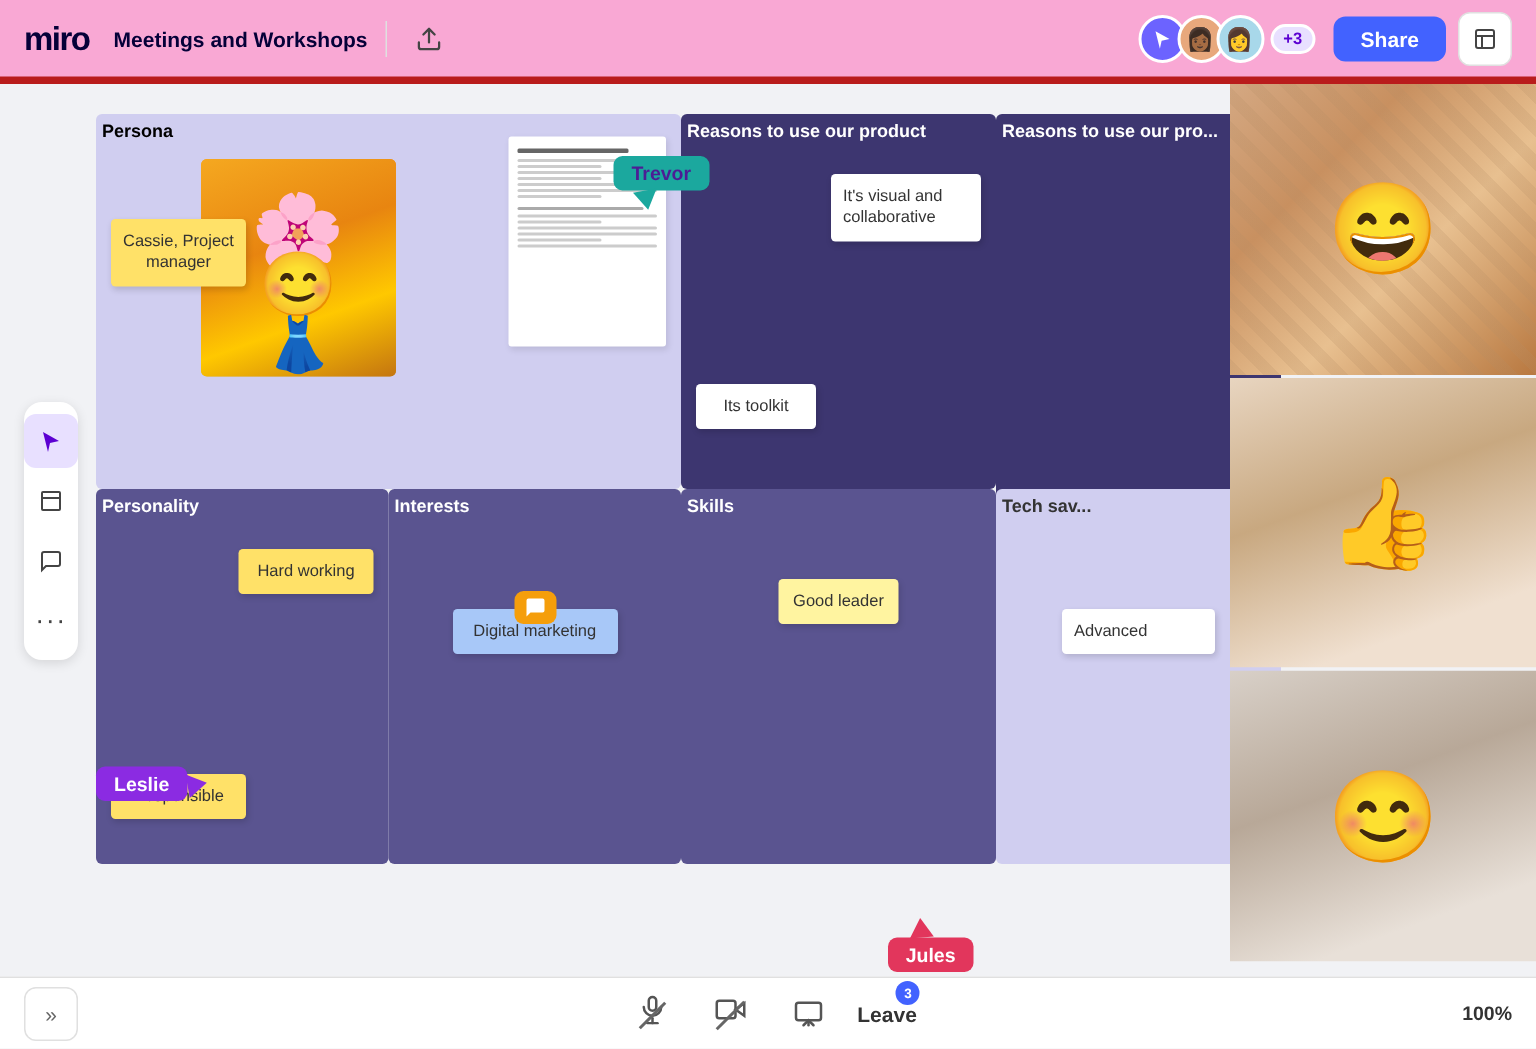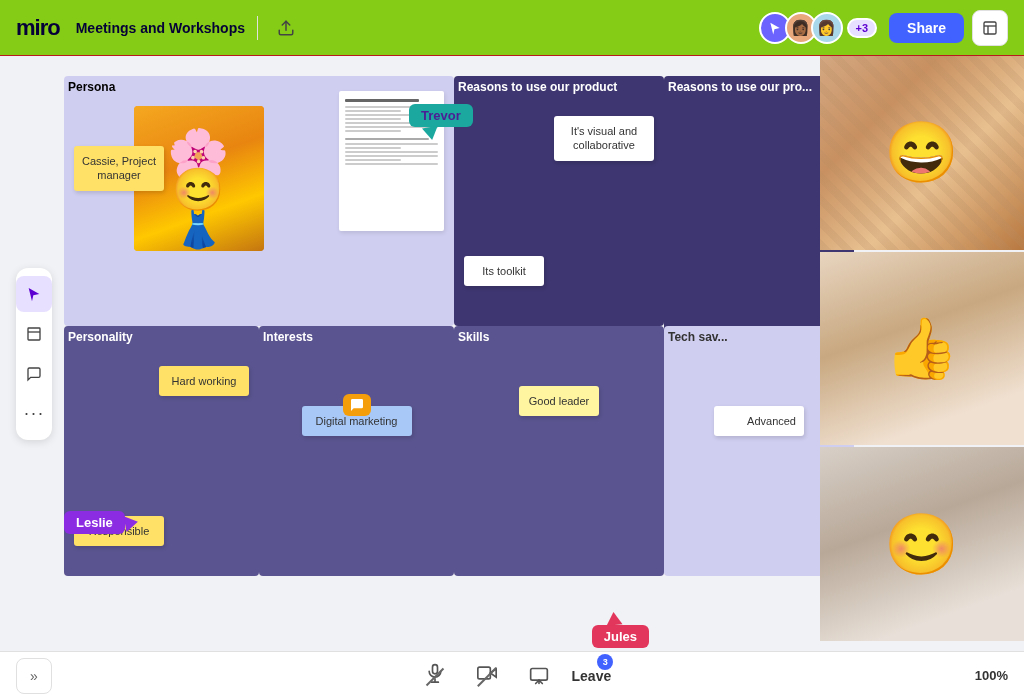--- a/index.html
+++ b/index.html
@@ -9,25 +9,25 @@
       overflow: hidden;
       font-family: -apple-system, BlinkMacSystemFont, 'Segoe UI', sans-serif;
       background: #f1f2f5;
     }
 
     
     #topbar {
       position: absolute;
       top: 0; left: 0; right: 0;
       height: 56px;
-      background: #84cc16;
+      background: #f9a8d4;
       display: flex;
       align-items: center;
       padding: 0 16px;
-      border-bottom: 1px solid #b91c1c;
+      border-bottom: 5px solid #b91c1c;
       z-index: 100;
     }
     #topbar .logo {
       font-size: 22px;
       font-weight: 900;
       color: #050038;
       letter-spacing: -1px;
       margin-right: 16px;
     }
     #topbar .board-title {
@@ -506,21 +506,21 @@
       </div>
 
       <div class="sticky sticky-yellow" style="left:10px; top:70px; width:90px; text-align:center;">
         <span>Cassie, Project manager</span>
       </div>
     </div>
 
     <div class="section reasons-section">
       <div class="section-title">Reasons to use our product</div>
 
-      <div class="sticky sticky-white" style="right:10px; top:40px; width:100px; text-align:center;margin-left:32px;">
+      <div class="sticky sticky-white" style="right:10px; top:40px; width:100px; text-align:left;margin-left:32px;">
         <span>It's visual and collaborative</span>
       </div>
 
       <div class="sticky sticky-white" style="left:10px; bottom:40px; width:80px; text-align:center;">
         <span>Its toolkit</span>
       </div>
     </div>
 
     <div class="section reasons2-section">
       <div class="section-title">Reasons to use our pro...</div>
@@ -551,21 +551,21 @@
 
     <div class="section skills-section">
       <div class="section-title">Skills</div>
       <div class="sticky sticky-light-yellow" style="left:50%; transform:translateX(-50%); top:60px; width:80px; text-align:center; position:absolute;">
         <span>Good leader</span>
       </div>
     </div>
 
     <div class="section tech-section">
       <div class="section-title" style="color:#333;">Tech sav...</div>
-      <div class="sticky sticky-white" style="left:50%; transform:translateX(-50%); top:80px; width:90px; text-align:right; position:absolute;">
+      <div class="sticky sticky-white" style="left:50%; transform:translateX(-50%); top:80px; width:102px; text-align:left; position:absolute;">
         <span>Advanced</span>
       </div>
     </div>
 
     <div style="position:absolute; top:28px; left:345px; z-index:60;">
       <div style="background:#1ba89e; color:#4c1d95; padding:4px 12px; border-radius:6px; font-size:13px; font-weight:700; display:inline-block;">Trevor</div>
       <div style="margin-left:14px; width:0; height:0; border-left:8px solid transparent; border-right:8px solid transparent; border-top:13px solid #1ba89e; transform:rotate(-10deg);"></div>
     </div>
 
     <div style="position:absolute; bottom:132px; left:0px; z-index:60; display:flex; align-items:center;">

